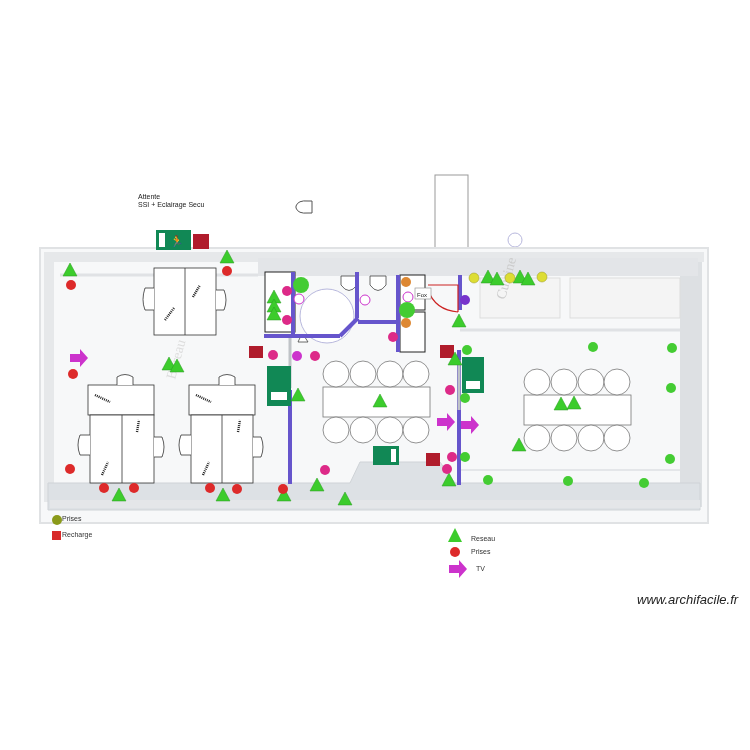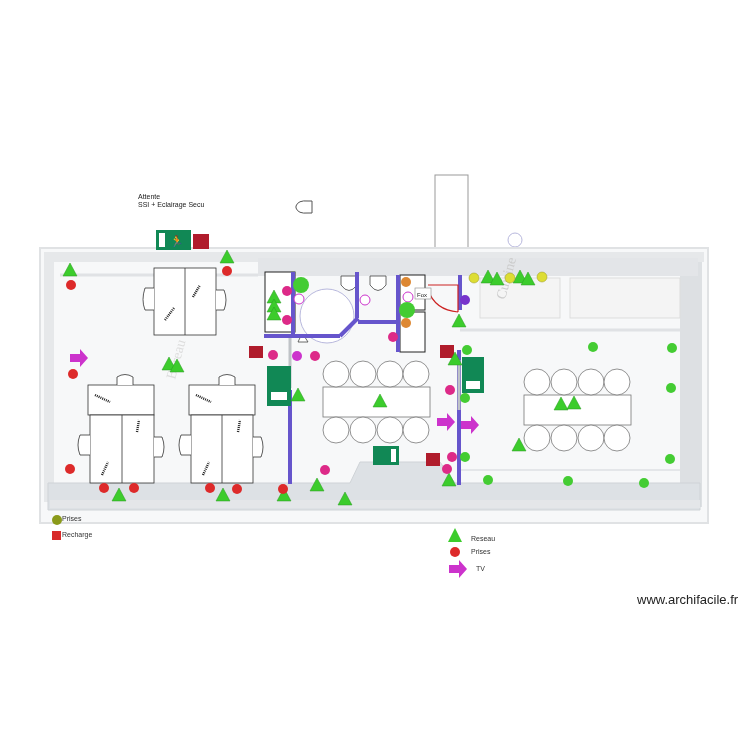--- a/index.html
+++ b/index.html
@@ -1,21 +1,21 @@
 <!DOCTYPE html>
 <html><head>
 <meta charset="utf-8">
 <style>
   html,body{margin:0;padding:0;background:#ffffff;}
   body{width:750px;height:750px;position:relative;overflow:hidden;font-family:"Liberation Sans",sans-serif;}
   .abs{position:absolute;}
   .txt{font-family:"Liberation Sans",sans-serif;color:#222;}
   .small{font-size:7px;line-height:8px;}
   .legend-txt{font-size:7px;color:#333;}
-  .watermark{font-size:13px;color:#222;}
+  .watermark{font-size:13px;color:#222;font-style:italic;}
   svg{position:absolute;left:0;top:0;}
 </style>
 </head>
 <body>
 
 <div class="abs txt small" style="left:138px;top:193px;">
   <div>Attente</div>
   <div>SSI + Eclairage Secu</div>
 </div>
 

